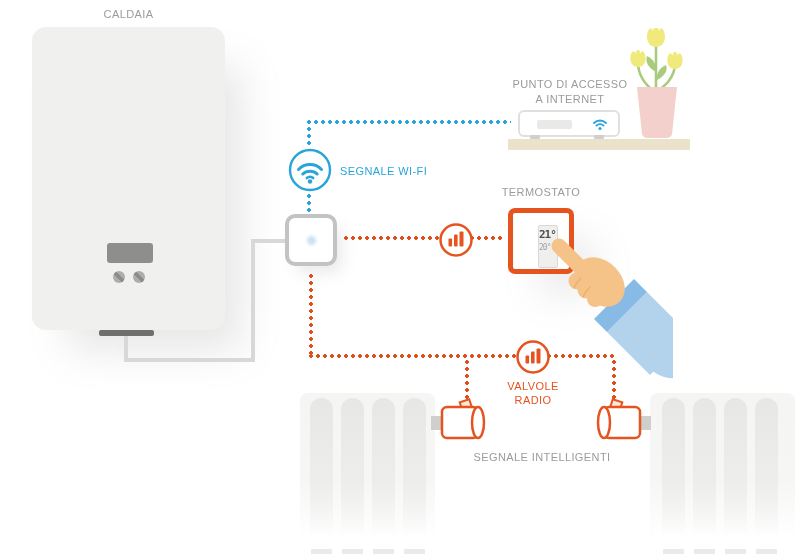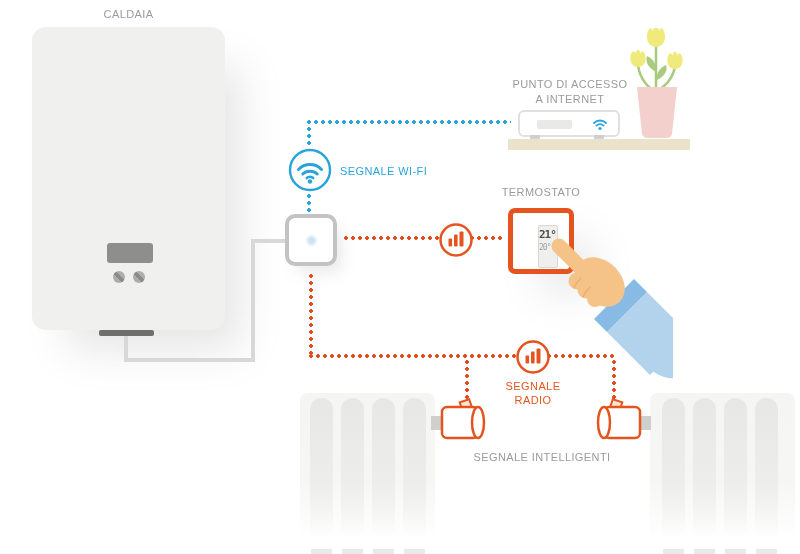--- a/index.html
+++ b/index.html
@@ -164,21 +164,21 @@
 
   <div class="abs circle-icon" style="left:515px;top:339px;">
     <svg width="36" height="36" viewBox="0 0 36 36">
       <circle cx="18" cy="18" r="15.5" fill="#fff" class="stroke-orange" stroke-width="2.5"></circle>
       <rect x="10.5" y="16.5" width="3.6" height="8" rx="1" class="fill-orange"></rect>
       <rect x="16" y="12.5" width="3.6" height="12" rx="1" class="fill-orange"></rect>
       <rect x="21.5" y="9.5" width="4" height="15" rx="1" class="fill-orange"></rect>
     </svg>
   </div>
   <div class="abs lbl orange center" style="left:493px;top:379px;width:80px;line-height:14px;">
-    <div>SEGNALE</div>
+    <div>VALVOLE</div>
     <div>RADIO</div>
   </div>
 
   <div class="abs lbl center" style="left:476px;top:185px;width:130px;">TERMOSTATO</div>
 
   <div class="abs" id="thermostat">
     <div id="thermo-display">
       <div id="thermo-temp">21°</div>
       <div id="thermo-setpoint">20°</div>
     </div>

